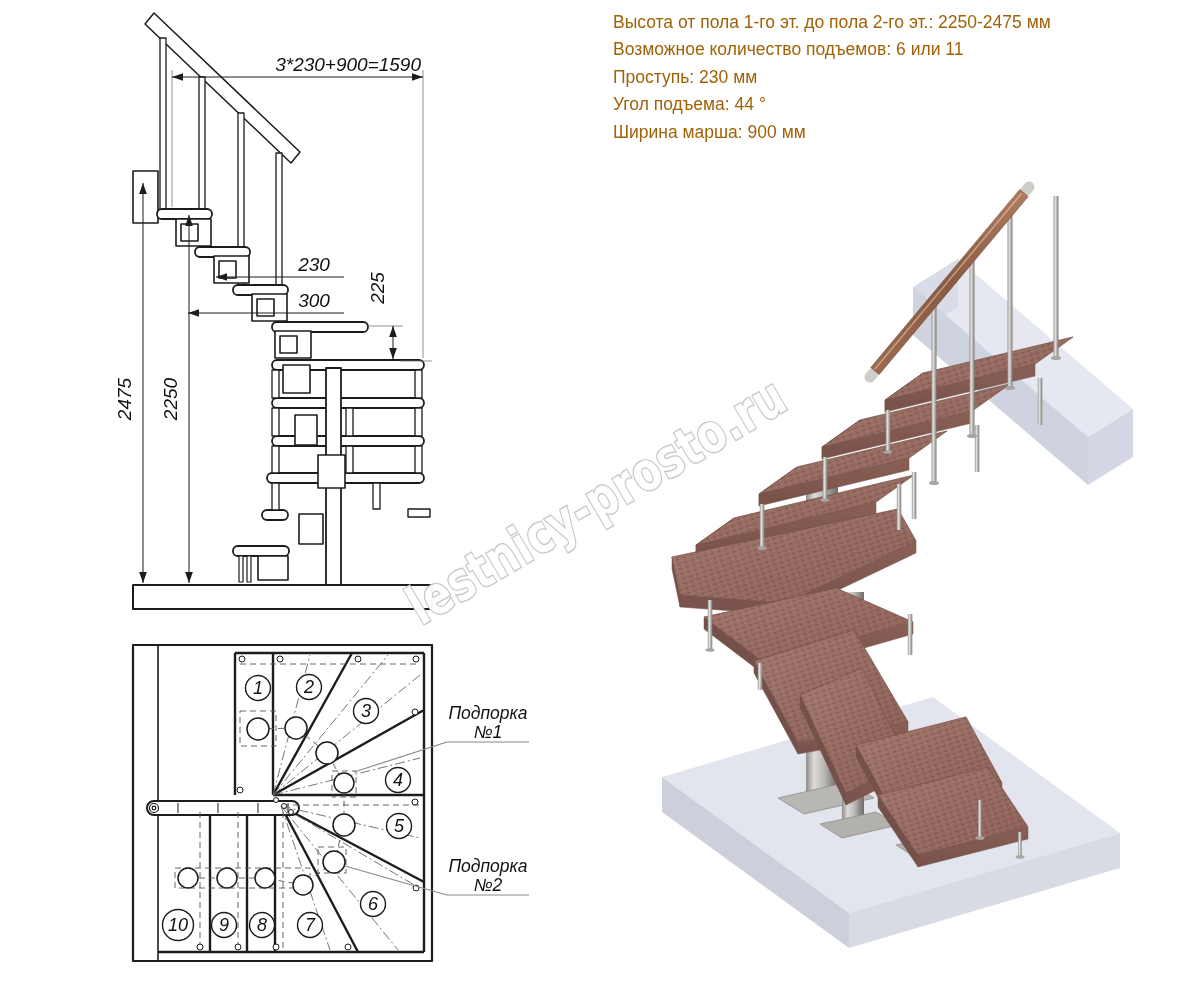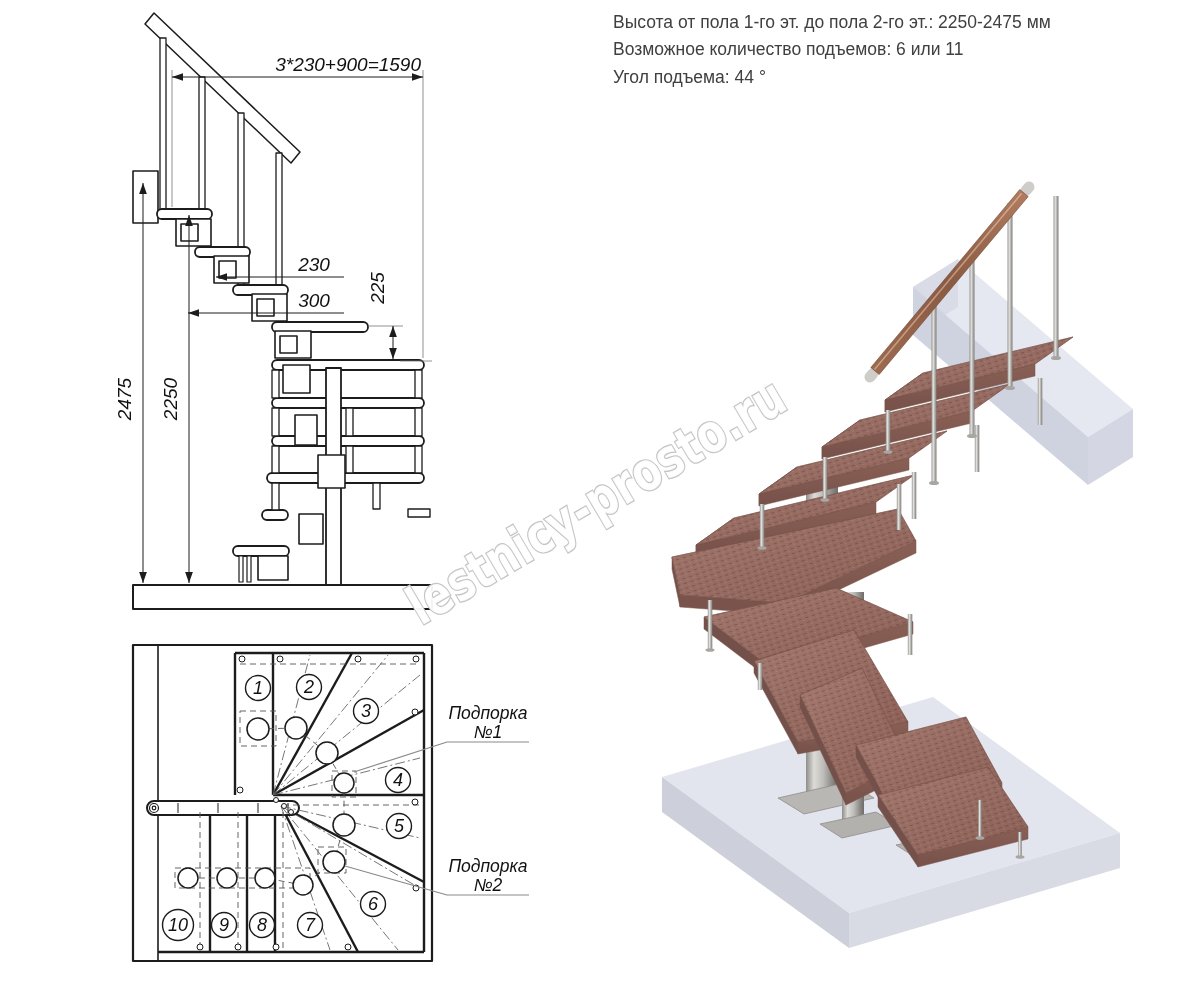--- a/index.html
+++ b/index.html
@@ -1,19 +1,19 @@
 <!DOCTYPE html>
 <html><head>
 <meta charset="utf-8">
 <style>
   html,body{margin:0;padding:0;background:#ffffff;}
   .stage{position:relative;width:1191px;height:993px;background:#fff;overflow:hidden;
          font-family:"Liberation Sans", sans-serif;}
   .stage > svg{position:absolute;left:0;top:0;}
-  .specs{position:absolute;left:613px;top:9px;width:560px;color:#404040;
+  .specs{position:absolute;left:613px;top:9px;width:560px;color:#a16207;
          font-size:17.5px;line-height:27.4px;font-family:"Liberation Sans",sans-serif;}
   .dim{font-style:italic;font-size:19px;fill:#111;font-family:"Liberation Sans",sans-serif;}
   .stepnum{font-style:italic;font-size:18px;fill:#111;font-family:"Liberation Sans",sans-serif;text-anchor:middle;}
   .plabel{font-style:italic;font-size:17.5px;fill:#111;font-family:"Liberation Sans",sans-serif;text-anchor:middle;}
   .wm{font-family:"DejaVu Sans",sans-serif;font-weight:bold;font-size:53px;letter-spacing:1px;
       fill:#ffffff;fill-opacity:0.95;stroke:#c5c5c5;stroke-width:2.6;paint-order:stroke;}
 </style>
 </head>
 <body>
 
@@ -395,15 +395,17 @@
     <line x1="873" y1="373.5" x2="870" y2="377" stroke="#cfcdca" stroke-width="11" stroke-linecap="round"></line>
     <polygon points="1028.2,196.5 1019.8,189.5 870.8,367.5 879.2,374.5" fill="url(#grail)" stroke="#6e4a38" stroke-width="0.6"></polygon>
     <line x1="1021.5" y1="193.5" x2="874.5" y2="369.5" stroke="rgba(255,225,205,0.45)" stroke-width="1.6"></line>
   </g>
 </g>
 </svg>
 
 <div class="specs">
   <div>Высота от пола 1-го эт. до пола 2-го эт.: 2250-2475 мм</div>
   <div>Возможное количество подъемов: 6 или 11</div>
+  <div>Проступь: 230 мм</div>
   <div>Угол подъема: 44 °</div>
+  <div>Ширина марша: 900 мм</div>
 </div>
 </div>
 
 </body></html>

